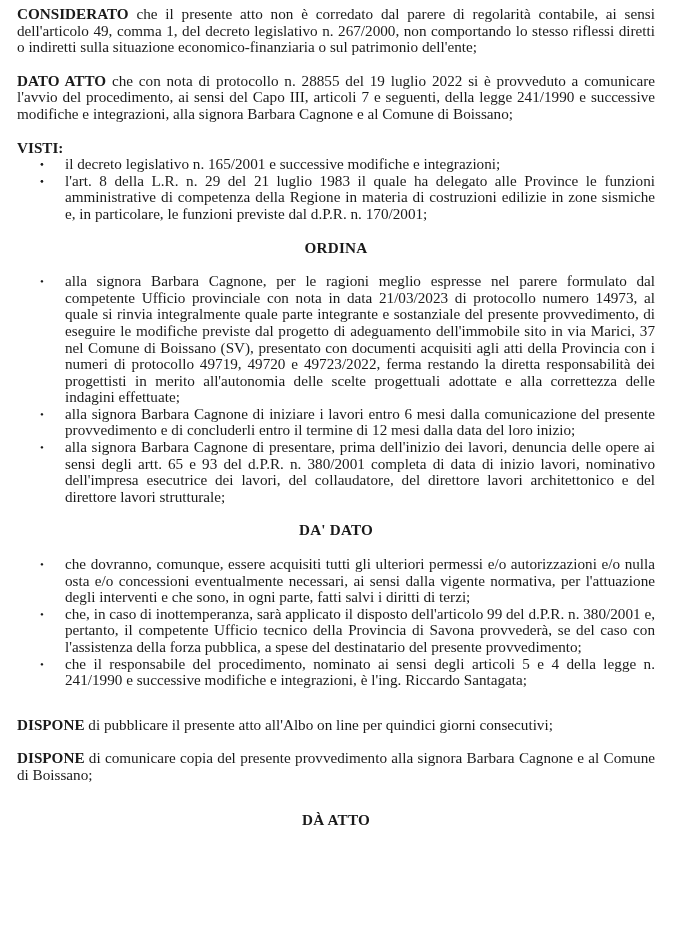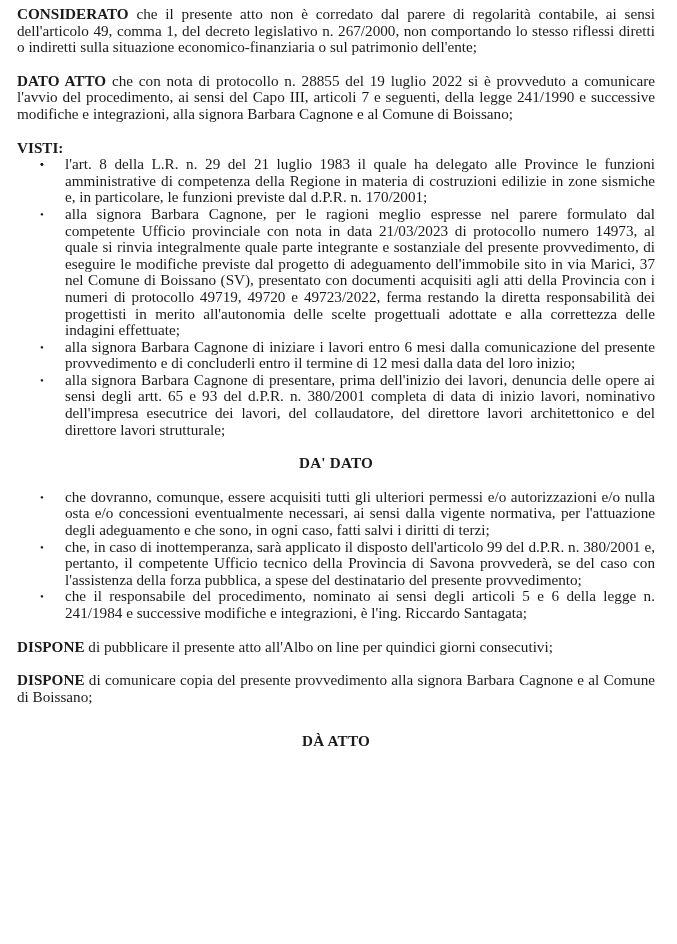--- a/index.html
+++ b/index.html
@@ -31,40 +31,41 @@
   </p>
 
   <p class="para">
     <span class="kw">DATO ATTO</span><span> che con nota di protocollo n. 28855 del 19 luglio 2022 si è provveduto a comunicare l'avvio del procedimento, ai sensi del Capo III, articoli 7 e seguenti, della legge 241/1990 e successive modifiche e integrazioni, alla signora Barbara Cagnone e al Comune di Boissano;</span>
   </p>
 
   <div>
     <p class="heading visti-title">VISTI:</p>
     <ul class="bl">
       <li><span class="bullet">•</span></li>
-      <li><span class="bullet">•</span></li>
+      <li><span class="bullet">•</span><span>il decreto legislativo n. 165/2001 e successive modifiche e integrazioni;</span></li>
       <li><span class="bullet">•</span></li>
       <li><span class="bullet">•</span><span>l'art. 8 della L.R. n. 29 del 21 luglio 1983 il quale ha delegato alle Province le funzioni amministrative di competenza della Regione in materia di costruzioni edilizie in zone sismiche e, in particolare, le funzioni previste dal d.P.R. n. 170/2001;</span></li>
     </ul>
   </div>
 
+  <p class="center-heading">ORDINA</p>
   <ul class="bl">
     <li><span class="bullet">•</span><span>alla signora Barbara Cagnone, per le ragioni meglio espresse nel parere formulato dal competente Ufficio provinciale con nota in data 21/03/2023 di protocollo numero 14973, al quale si rinvia integralmente quale parte integrante e sostanziale del presente provvedimento, di eseguire le modifiche previste dal progetto di adeguamento dell'immobile sito in via Marici, 37 nel Comune di Boissano (SV), presentato con documenti acquisiti agli atti della Provincia con i numeri di protocollo 49719, 49720 e 49723/2022, ferma restando la diretta responsabilità dei progettisti in merito all'autonomia delle scelte progettuali adottate e alla correttezza delle indagini effettuate;</span></li>
     <li><span class="bullet">•</span><span>alla signora Barbara Cagnone di iniziare i lavori entro 6 mesi dalla comunicazione del presente provvedimento e di concluderli entro il termine di 12 mesi dalla data del loro inizio;</span></li>
     <li><span class="bullet">•</span><span>alla signora Barbara Cagnone di presentare, prima dell'inizio dei lavori, denuncia delle opere ai sensi degli artt. 65 e 93 del d.P.R. n. 380/2001 completa di data di inizio lavori, nominativo dell'impresa esecutrice dei lavori, del collaudatore, del direttore lavori architettonico e del direttore lavori strutturale;</span></li>
   </ul>
 
   <p class="center-heading">DA' DATO</p>
   <ul class="bl">
-    <li><span class="bullet">•</span><span>che dovranno, comunque, essere acquisiti tutti gli ulteriori permessi e/o autorizzazioni e/o nulla osta e/o concessioni eventualmente necessari, ai sensi dalla vigente normativa, per l'attuazione degli adeguamento e che sono, in ogni caso, fatti salvi i diritti di terzi;</span></li>
+    <li><span class="bullet">•</span><span>che dovranno, comunque, essere acquisiti tutti gli ulteriori permessi e/o autorizzazioni e/o nulla osta e/o concessioni eventualmente necessari, ai sensi dalla vigente normativa, per l'attuazione degli interventi e che sono, in ogni parte, fatti salvi i diritti di terzi;</span></li>
     <li><span class="bullet">•</span><span>che, in caso di inottemperanza, sarà applicato il disposto dell'articolo 99 del d.P.R. n. 380/2001 e, pertanto, il competente Ufficio tecnico della Provincia di Savona provvederà, se del caso con l'assistenza della forza pubblica, a spese del destinatario del presente provvedimento;</span></li>
-    <li><span class="bullet">•</span><span>che il responsabile del procedimento, nominato ai sensi degli articoli 5 e 6 della legge n. 241/1984 e successive modifiche e integrazioni, è l'ing. Riccardo Santagata;</span></li>
+    <li><span class="bullet">•</span><span>che il responsabile del procedimento, nominato ai sensi degli articoli 5 e 4 della legge n. 241/1990 e successive modifiche e integrazioni, è l'ing. Riccardo Santagata;</span></li>
   </ul>
 
-  <p class="para" style="margin-top:17px">
+  <p class="para" style="margin-top:28px">
     <span class="kw">DISPONE</span><span> di pubblicare il presente atto all'Albo on line per quindici giorni consecutivi;</span>
   </p>
 
   <p class="para">
     <span class="kw">DISPONE</span><span> di comunicare copia del presente provvedimento alla signora Barbara Cagnone e al Comune di Boissano;</span>
   </p>
 
   <p class="center-heading" style="margin-top:28px">DÀ ATTO</p>
 
 </div>

